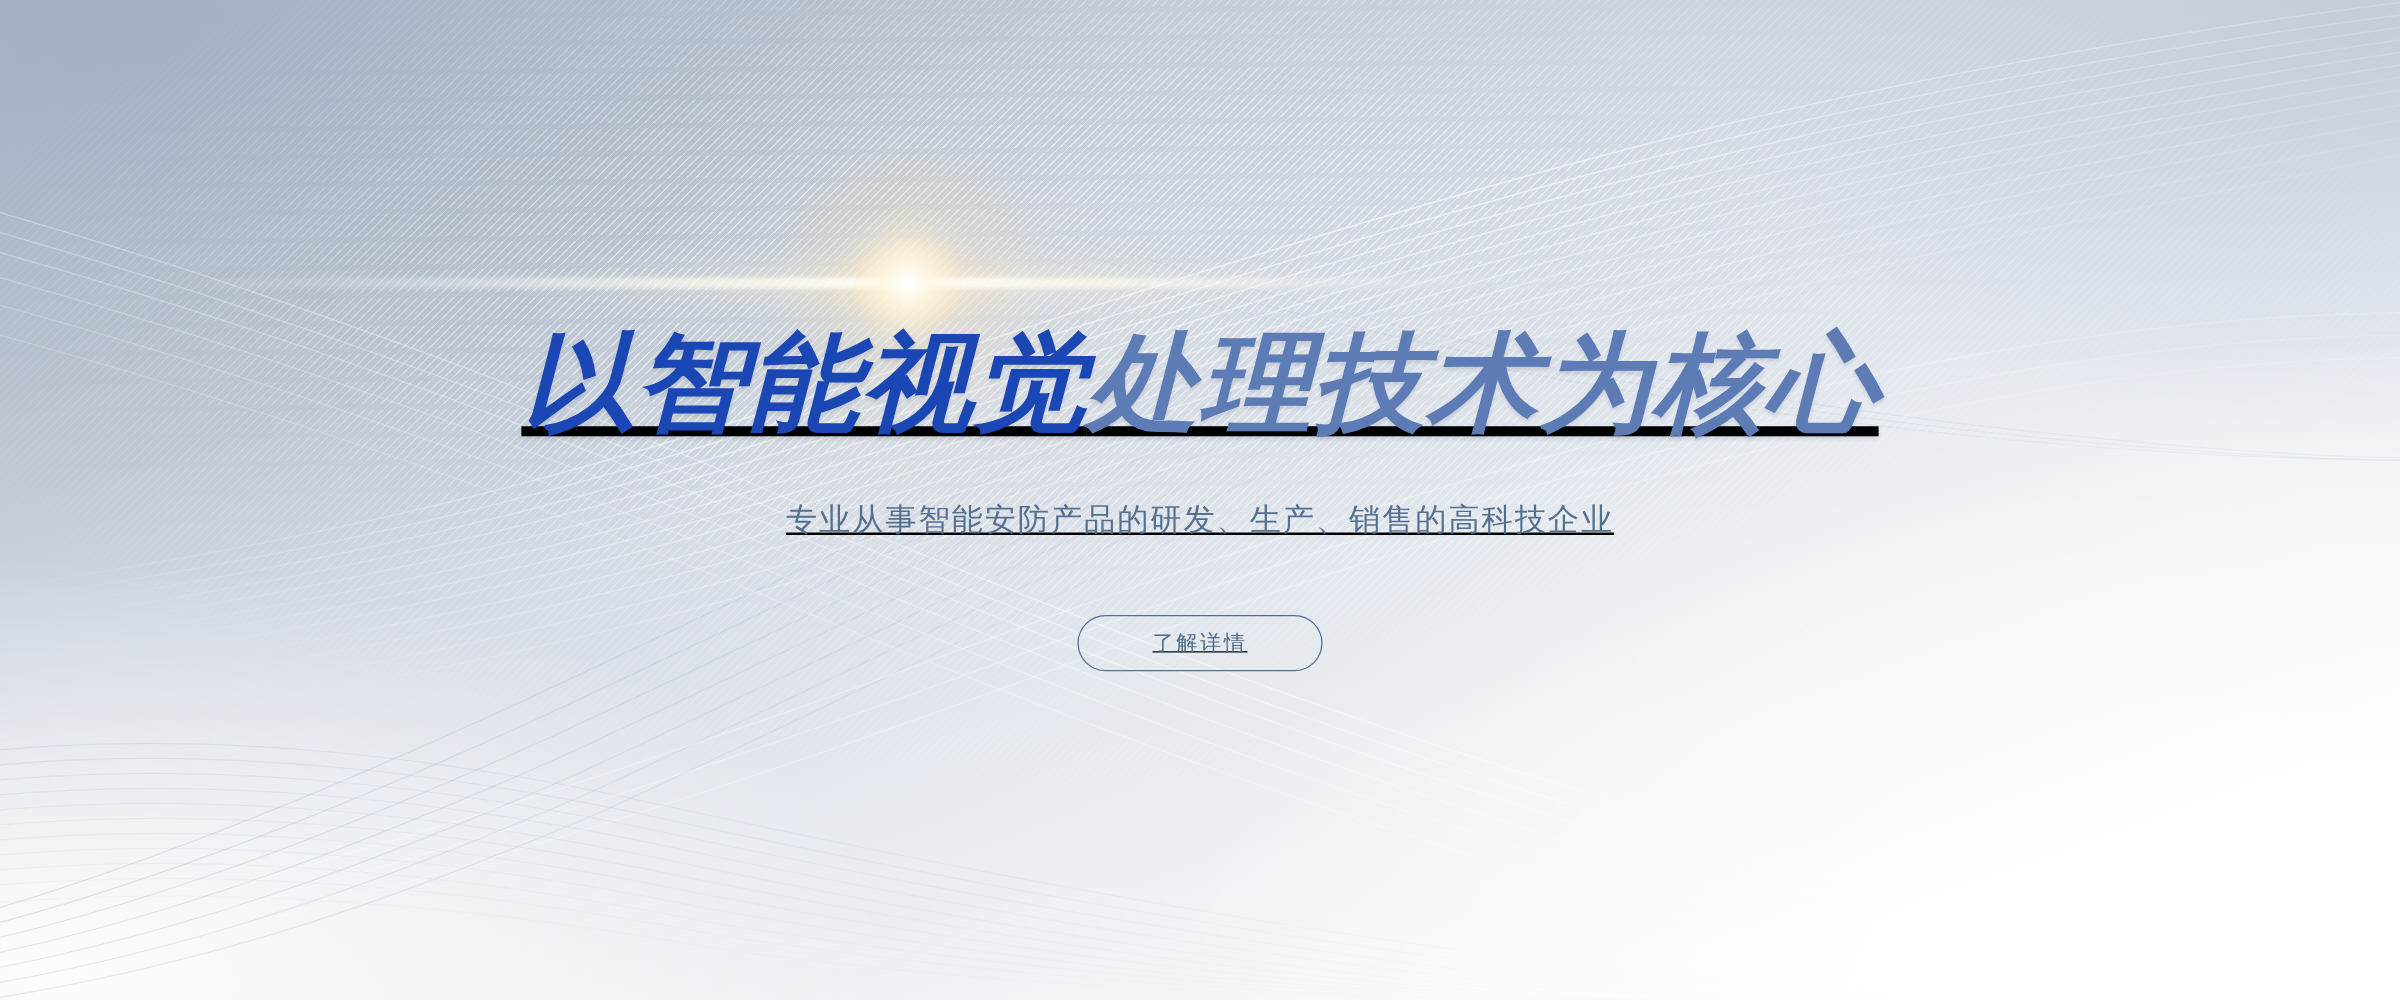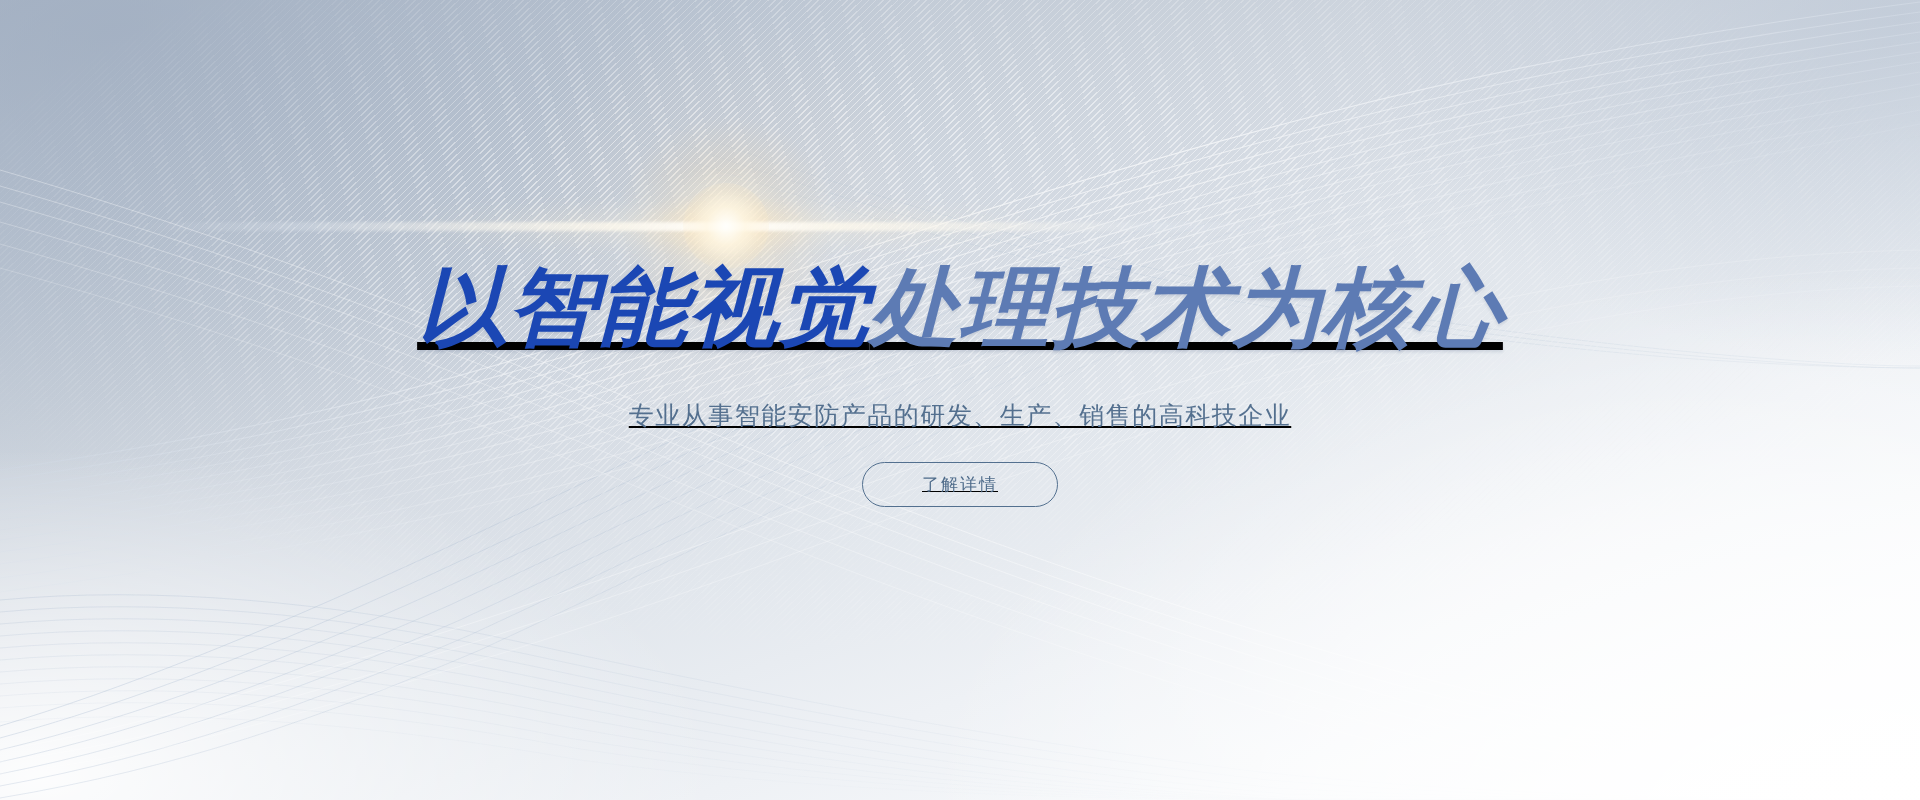--- a/index.html
+++ b/index.html
@@ -168,21 +168,21 @@
     font-size:25px;
     line-height:1.4;
     letter-spacing:1.5px;
     color:#54708f;
     font-family:"DejaVu Sans", sans-serif;
     white-space:nowrap;
     pointer-events:auto;
   }
 
   .cta {
-    margin-top:29px;
+    margin-top:59px;
     width:196px; height:45px;
     border:1.6px solid #53708f;
     border-radius:23px;
     display:flex; align-items:center; justify-content:center;
     font-size:17px;
     letter-spacing:2px;
     color:#4e6b8a;
     font-family:"DejaVu Sans", sans-serif;
     background:transparent;
     cursor:pointer;

